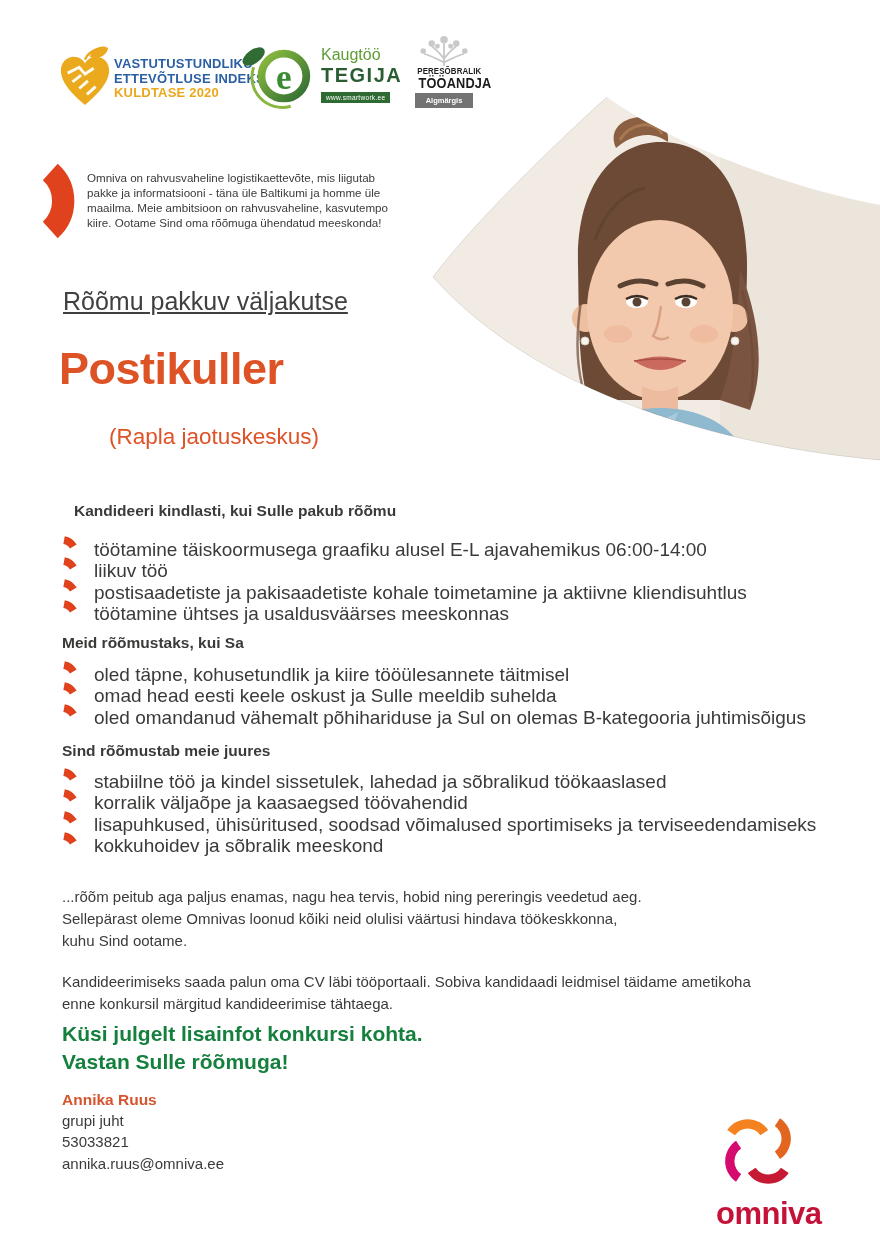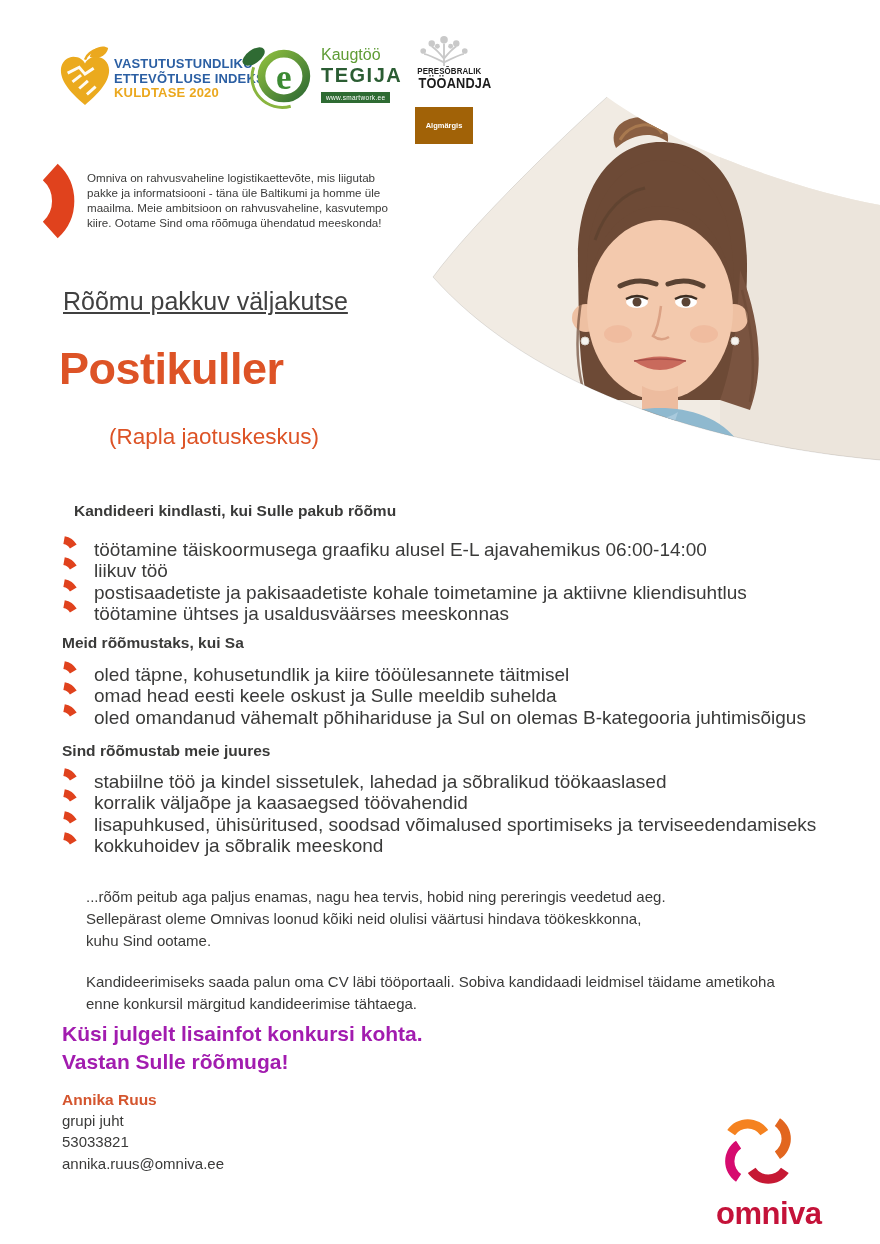--- a/index.html
+++ b/index.html
@@ -14,40 +14,40 @@
   
   .badge1-text{left:114px; top:57px; font-weight:bold; font-size:13px; line-height:14.5px; color:#2b5fa3; letter-spacing:.2px;}
   .badge1-text .gold{color:#eba81e;}
   .badge2-text{left:321px; top:46px;}
   .kaugtoo{font-size:16px; color:#5f9c35; line-height:18px;}
   .tegija{font-size:20px; font-weight:bold; color:#2b5d33; letter-spacing:1.5px; line-height:22px;}
   .smartwork{display:inline-block; margin-top:3px; background:#2e6b33; color:#fff; font-size:6.5px; padding:2px 5px; letter-spacing:.3px;}
   .badge3-text{left:415px; top:66px; width:58px; text-align:center; color:#1c1c1c;}
   .peres1{font-size:8.6px; font-weight:bold; letter-spacing:.1px; transform:scaleX(.92); transform-origin:center;}
   .peres2{font-size:14.5px; font-weight:bold; letter-spacing:.2px; transform:scaleX(.88); transform-origin:center; line-height:14px;}
-  .peres-banner{margin-top:17px; background:#a16207; color:#fff; font-size:7.5px; padding:14px 0; font-weight:bold;}
+  .peres-banner{margin-top:3px; background:#737373; color:#fff; font-size:7.5px; padding:3px 0; font-weight:bold;}
 
   
   .intro{left:87px; top:170px; width:320px; font-size:11.6px; line-height:15px; color:#3a3a39;}
 
   
   .tagline{left:63px; top:287px; font-size:25px; color:#404040;text-decoration:underline;}
   .job-title{left:59px; top:343px; font-size:45px; font-weight:bold; color:#dd5326; letter-spacing:-.5px;}
   .job-loc{left:62px; top:424px; font-size:22.5px; color:#dd5326;margin-left:47px;}
 
   
   .sec-title{left:62px; font-size:15.5px; font-weight:bold; color:#3a3a39;}
   .blist{left:60px;}
   .brow{display:flex; align-items:flex-start; height:21.4px;}
   .bico{width:19px; height:16px; margin-top:3px; flex:0 0 19px;}
   .btxt{margin-left:15px; font-size:19px; white-space:nowrap;margin-top:8px;}
 
   
-  .para{left:62px; font-size:15px; line-height:22px;margin-left:24px;}
-  .cta{left:62px; top:1020px; font-size:21px; font-weight:bold; color:#a21caf; line-height:27.5px;}
+  .para{left:62px; font-size:15px; line-height:22px;}
+  .cta{left:62px; top:1020px; font-size:21px; font-weight:bold; color:#15803d; line-height:27.5px;}
 
   
   .contact{left:62px; top:1089px; font-size:15px; line-height:21.2px;}
   .contact .cname{font-size:15.5px; font-weight:bold; color:#d4552e;}
 
   
   .omniva{left:712px; top:1114px; width:130px;}
   .omniva .wordmark{margin-top:2px; margin-left:4px; font-size:31px; font-weight:bold; color:#c41239; letter-spacing:-.5px;}
 </style>
 </head>

